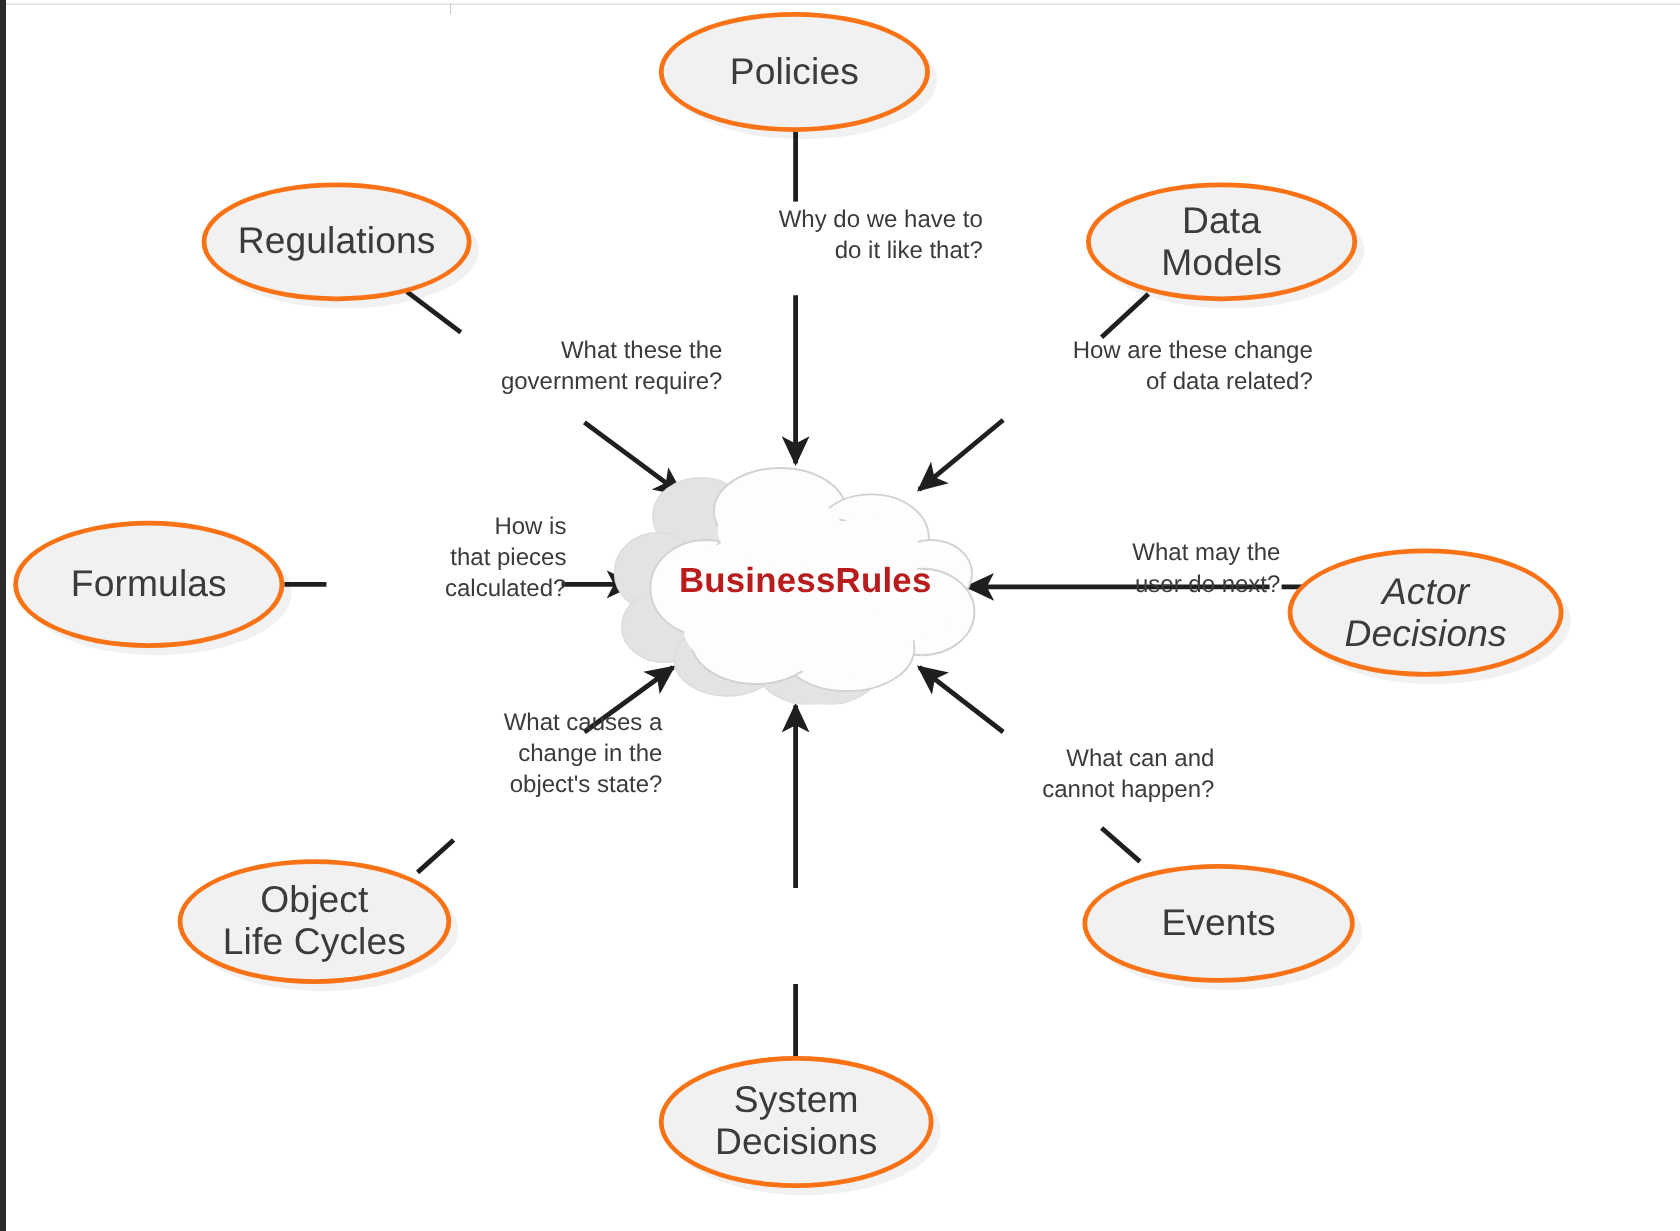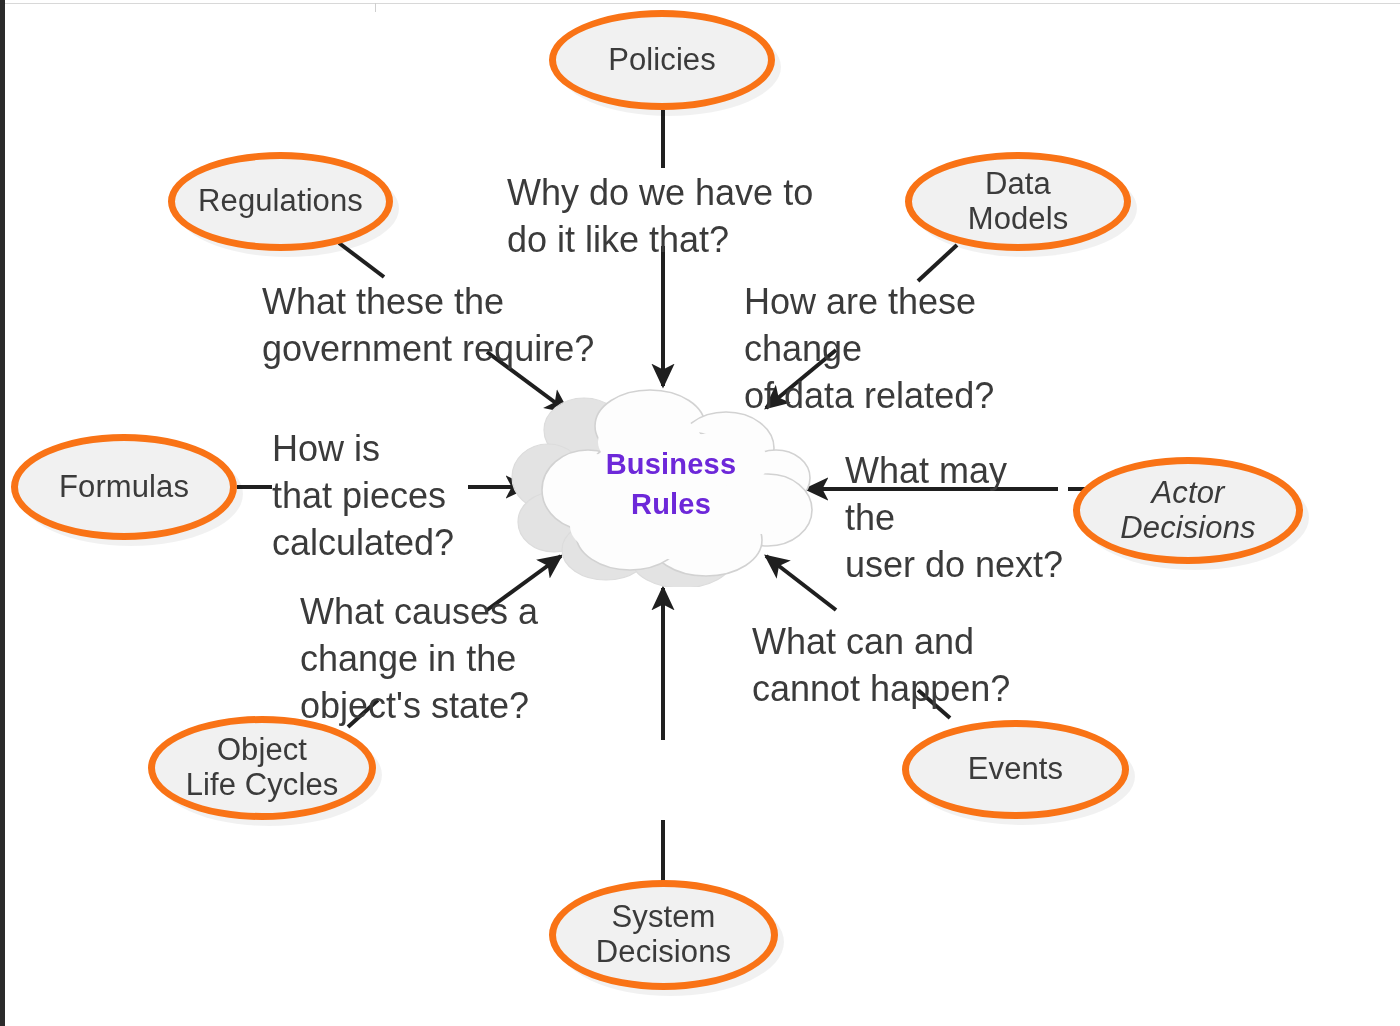--- a/index.html
+++ b/index.html
@@ -48,21 +48,21 @@
     width: 1400px;
     height: 1026px;
     pointer-events: none;
   }
 
   .node {
     position: absolute;
     box-sizing: border-box;
     border-radius: 50%;
     background: #f1f1f1;
-    border: 7px solid #f97316;
+    border: 4px solid #f97316;
     display: flex;
     align-items: center;
     justify-content: center;
     text-align: center;
     color: #3b3b3b;
     font-size: 31px;
     line-height: 1.12;
     letter-spacing: 0.1px;
     box-shadow: 7px 7px 0px -1px rgba(0,0,0,0.055);
   }
@@ -77,39 +77,39 @@
     height: 205px;
   }
   #cloud-wrap svg { display: block; width: 310px; height: 205px; }
   #cloud-label {
     position: absolute;
     left: 0;
     top: 0;
     width: 310px;
     height: 205px;
     display: flex;
-    flex-direction: column;
+    flex-direction: row;
     align-items: center;
     justify-content: center;
     text-align: center;
     font-weight: bold;
     font-size: 29px;
     line-height: 1.35;
-    color: #6d28d9;
+    color: #b91c1c;
     letter-spacing: 0.2px;
     padding-left: 12px;
     box-sizing: border-box;
   }
 
   .qtext {
     position: absolute;
     color: #3b3b3b;
-    font-size: 36px;
+    font-size: 20px;
     line-height: 1.30;
-    text-align: left;
+    text-align: right;
     white-space: pre-line;
   }
 </style>
 </head>
 <body>
 
 <div id="canvas">
 
   <div id="left-edge-strip"></div>
   <div id="top-rule">

